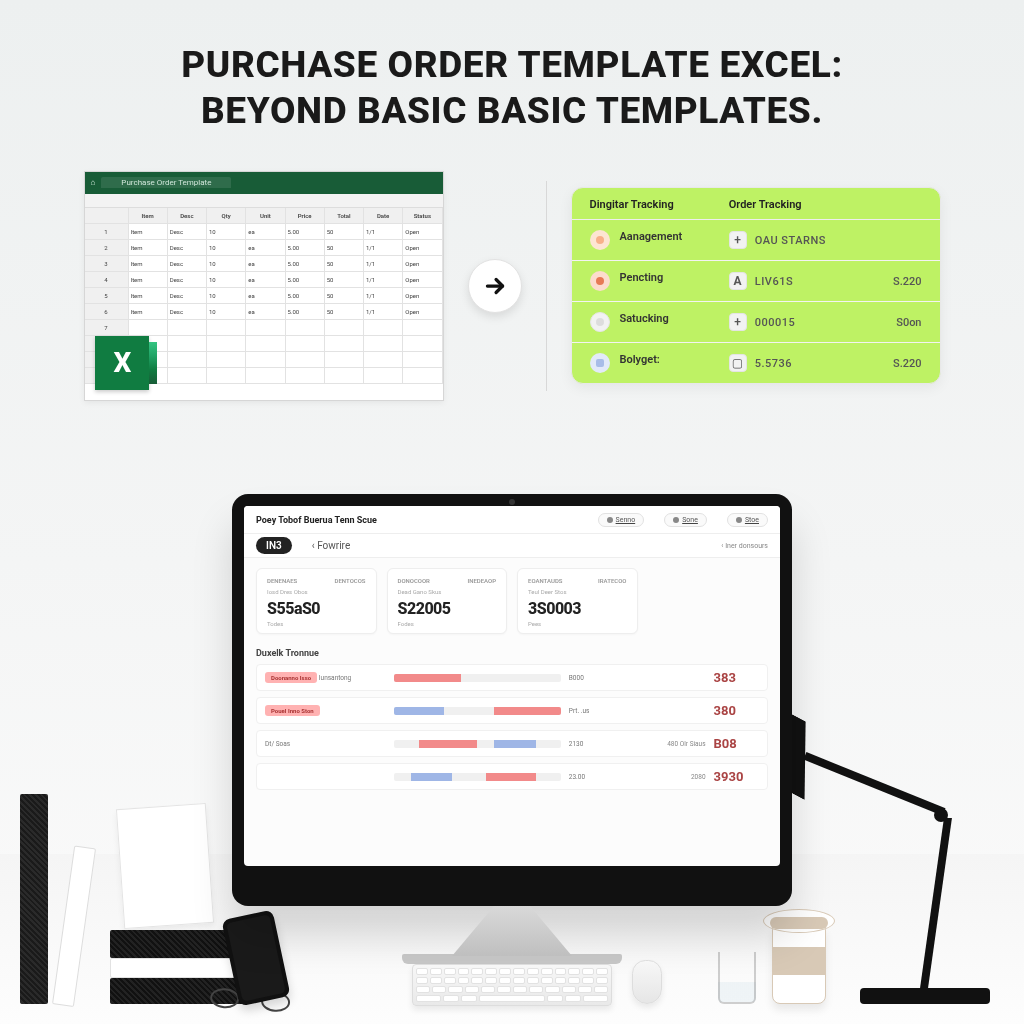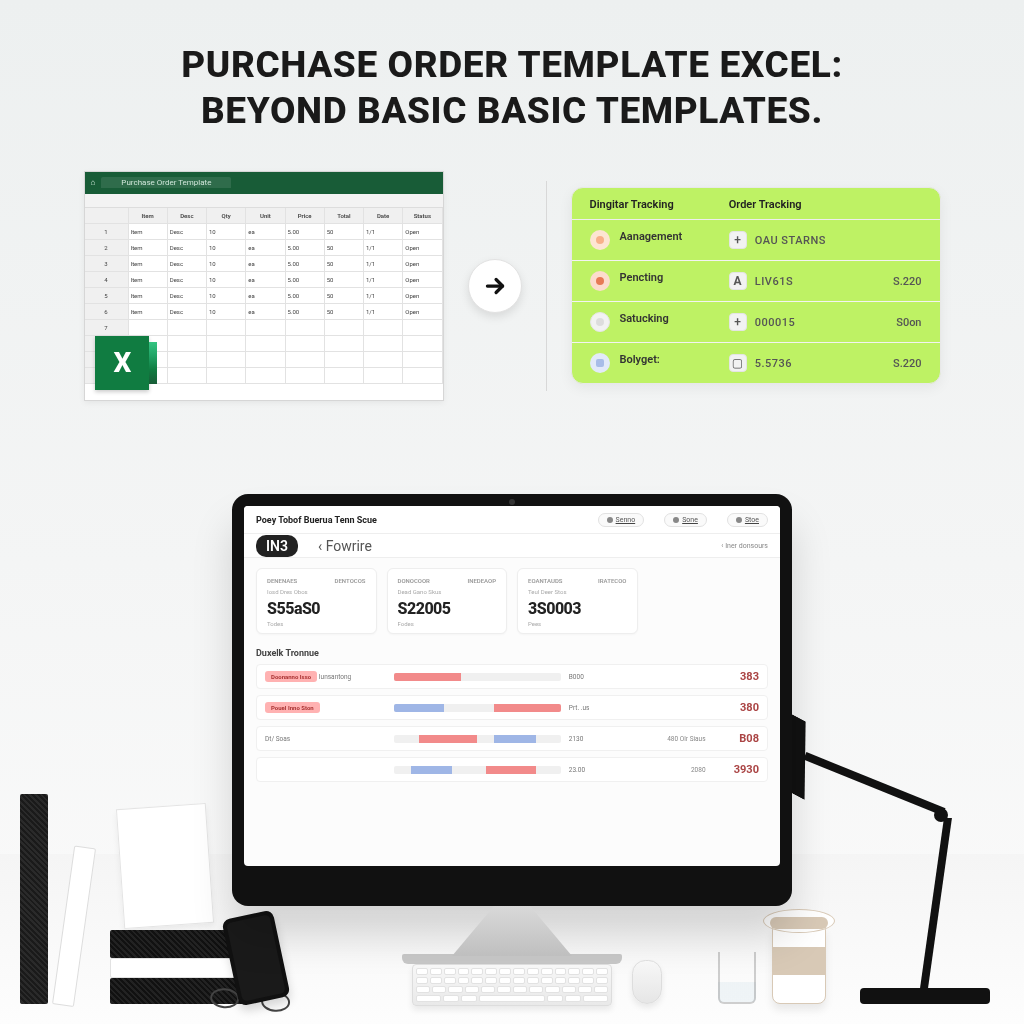--- a/index.html
+++ b/index.html
@@ -247,21 +247,21 @@
     width: 6px; height: 6px; border-radius: 50%; background: #888;
   }
   .dash-tabs {
     height: 24px;
     display: flex; align-items: center;
     padding: 0 12px; gap: 10px;
     border-bottom: 1px solid #eee;
     background: #fff;
   }
   .dash-tabs .tab {
-    font-size: 14px; padding: 3px 10px; border-radius: 10px;
+    font-size: 10px; padding: 3px 10px; border-radius: 10px;
     color: #555;
   }
   .dash-tabs .tab.active { background: #222; color: #fff; font-weight:600;}
   .dash-tabs .crumb { font-size: 7px; color: #888; margin-left: auto; }
 
   .stat-row {
     display: grid;
     grid-template-columns: repeat(4, 1fr);
     gap: 10px;
     padding: 10px 12px;
@@ -308,21 +308,21 @@
   }
   .bar-row .track {
     height: 8px; background: #f0f0f0; border-radius: 2px;
     position: relative; overflow: hidden;
   }
   .bar-row .seg {
     position: absolute; top: 0; bottom: 0;
   }
   .seg-red  { background: #f28a8a; }
   .seg-blue { background: #9fb6e6; }
-  .bar-row .amt { text-align: right; font-weight: 700; color: #aa4444; font-size: 11px; }
+  .bar-row .amt { text-align: left; font-weight: 700; color: #aa4444; font-size: 13px; }
   .bar-row .pct { text-align: right; color: #888; }
 
   
   .keyboard {
     position: absolute;
     left: 50%; bottom: 18px; transform: translateX(-50%);
     width: 200px; height: 42px;
     background: linear-gradient(180deg,#f7f7f7,#e9e9e9);
     border: 1px solid #ddd; border-radius: 4px;
     box-shadow: 0 4px 6px rgba(0,0,0,0.08);

